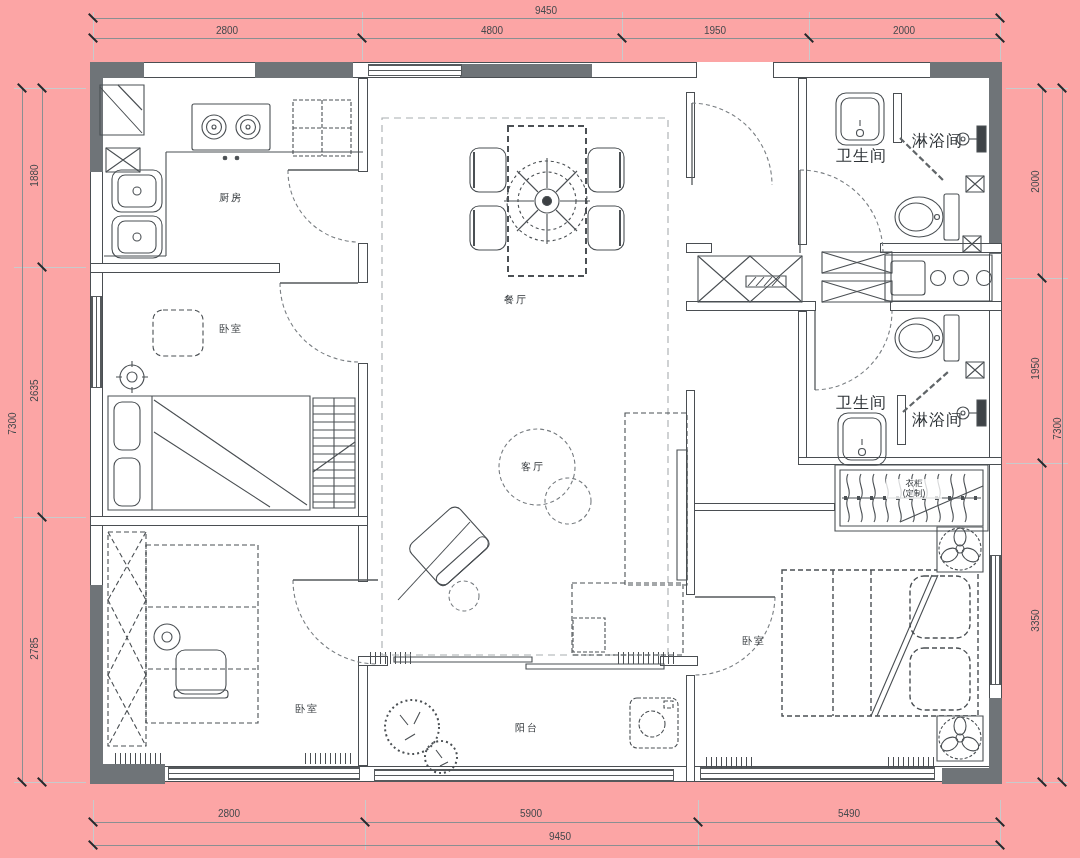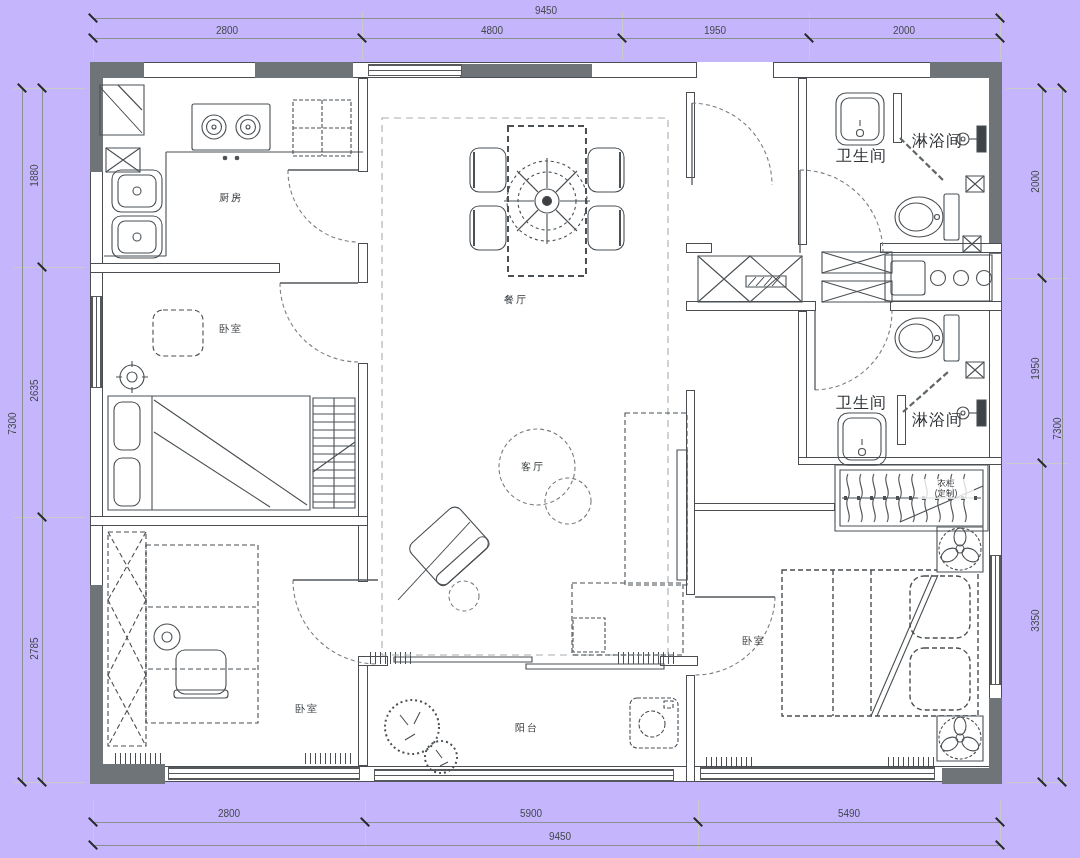--- a/index.html
+++ b/index.html
@@ -1,16 +1,16 @@
 <!DOCTYPE html>
 <html><head>
 <meta charset="utf-8">
 <style>
   html,body{margin:0;padding:0;background:#e9e9e7;}
-  .page{position:relative;width:1080px;height:858px;background:#c4b5fd;overflow:hidden;
+  .page{position:relative;width:1080px;height:858px;background:#fca5a5;overflow:hidden;
         font-family:"Liberation Sans","DejaVu Sans",sans-serif;color:#2e3337;}
   .planbg{position:absolute;left:90px;top:62px;width:912px;height:720px;background:#ffffff;}
   .wall{position:absolute;background:#ffffff;border:1px solid #4a4e52;box-sizing:border-box;}
   .dwall{position:absolute;background:#6f7478;}
   .win{position:absolute;box-sizing:border-box;border:1px solid #55595c;
        background:repeating-linear-gradient(180deg,#55595c 0 1px,#ffffff 1px 5px);}
   .winv{position:absolute;box-sizing:border-box;border:1px solid #55595c;
        background:repeating-linear-gradient(90deg,#55595c 0 1px,#ffffff 1px 4px);}
   .comb{position:absolute;background:repeating-linear-gradient(90deg,#4a4e52 0 1.4px,transparent 1.4px 5px);}
   .rlabel{position:absolute;font-size:10px;letter-spacing:2px;color:#2e3337;white-space:nowrap;}
@@ -431,18 +431,18 @@
   <div class="rlabel" style="left:219px;top:322px;">卧室</div>
   <div class="rlabel" style="left:504px;top:293px;">餐厅</div>
   <div class="rlabel" style="left:521px;top:460px;">客厅</div>
   <div class="rlabel" style="left:515px;top:721px;">阳台</div>
   <div class="rlabel" style="left:295px;top:702px;">卧室</div>
   <div class="rlabel" style="left:742px;top:634px;">卧室</div>
   <div class="rlabel slabel" style="left:836px;top:146px;">卫生间</div>
   <div class="rlabel slabel" style="left:912px;top:131px;">淋浴间</div>
   <div class="rlabel slabel" style="left:836px;top:393px;">卫生间</div>
   <div class="rlabel slabel" style="left:912px;top:410px;">淋浴间</div>
-  <div class="wlabel" style="left:918px;top:479px;width:52px;">
+  <div class="wlabel" style="left:886px;top:479px;width:52px;">
     <div>衣柜</div>
     <div>(定制)</div>
   </div>
 
 </div>
 
 </body></html>

